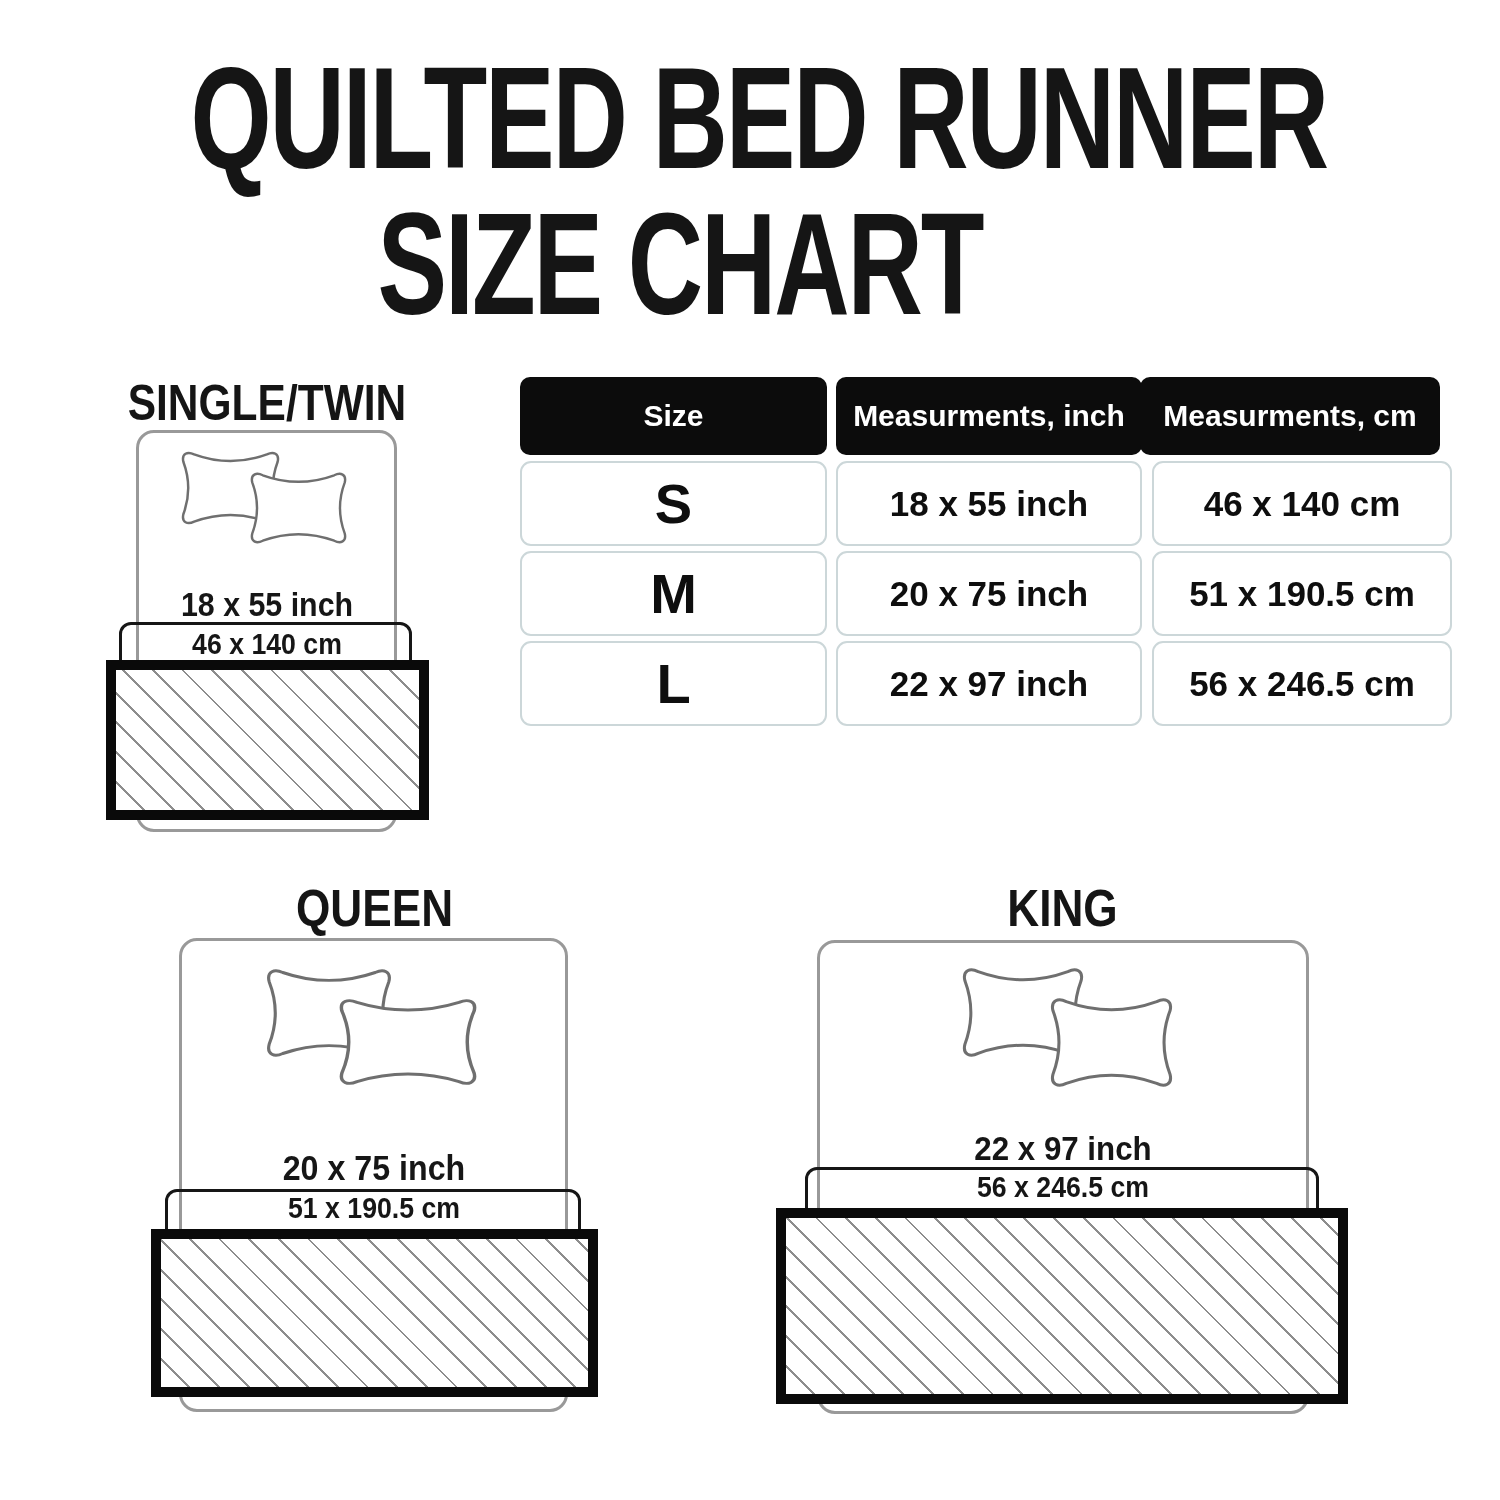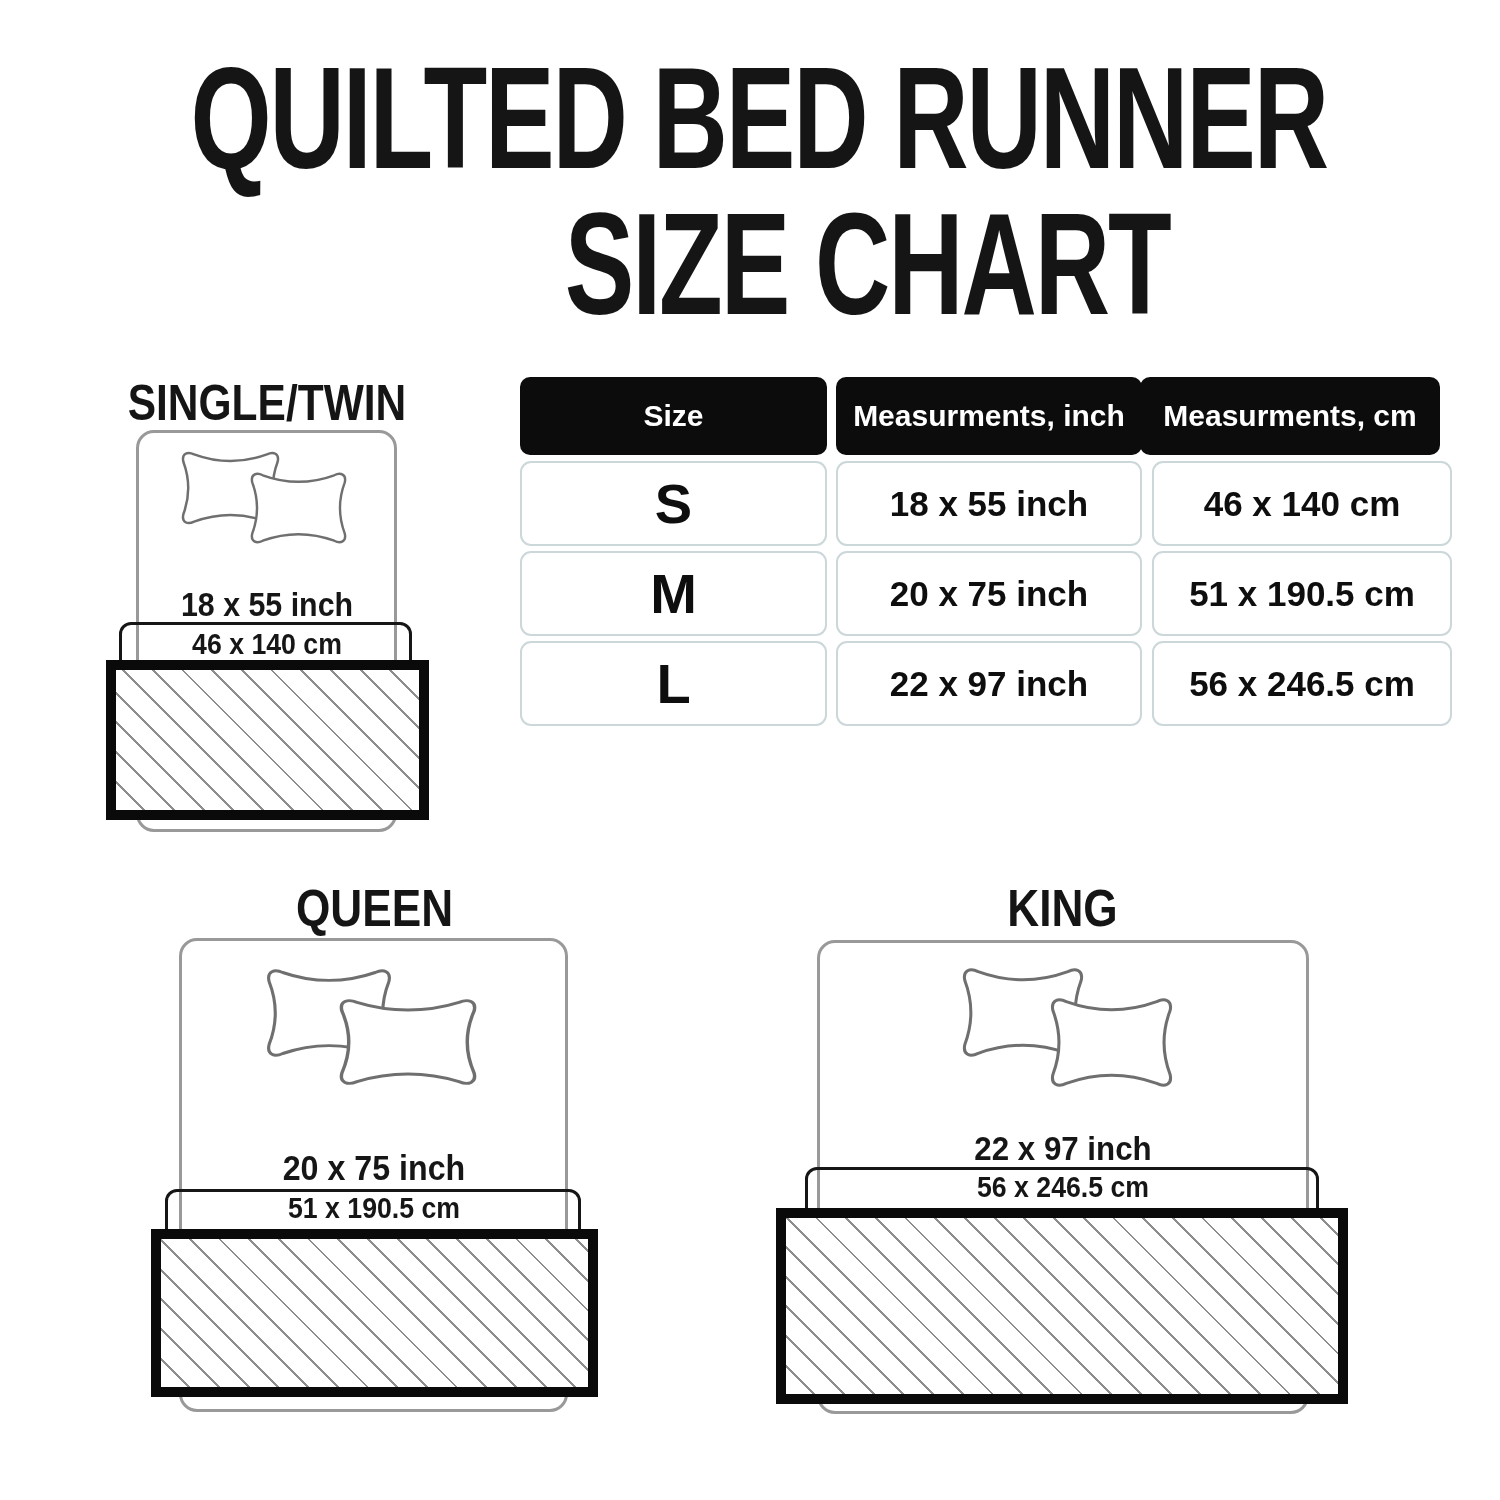--- a/index.html
+++ b/index.html
@@ -12,21 +12,21 @@
     --header-text:#ffffff;
     --cell-border:#ccd7d9;
   }
   html,body{margin:0;padding:0;background:#ffffff;}
   #stage{
     position:relative;width:1500px;height:1500px;background:#ffffff;overflow:hidden;
     font-family:"Liberation Sans","DejaVu Sans",sans-serif;color:var(--text);
   }
   .abs{position:absolute;}
   
-  .page-title{left:0;top:45px;width:1360px;text-align:right;z-index:5;}
+  .page-title{left:0;top:45px;width:1360px;text-align:center;z-index:5;}
   .page-title .line{
     font-size:145px;font-weight:800;line-height:146px;white-space:nowrap;
     transform:scaleX(0.72);transform-origin:50% 50%;letter-spacing:-3px;color:#151515;
   }
   
   .sec-title{
     font-size:50px;font-weight:800;text-align:center;white-space:nowrap;
     transform:scaleX(0.85);transform-origin:50% 50%;color:#151515;z-index:3;
   }
   

